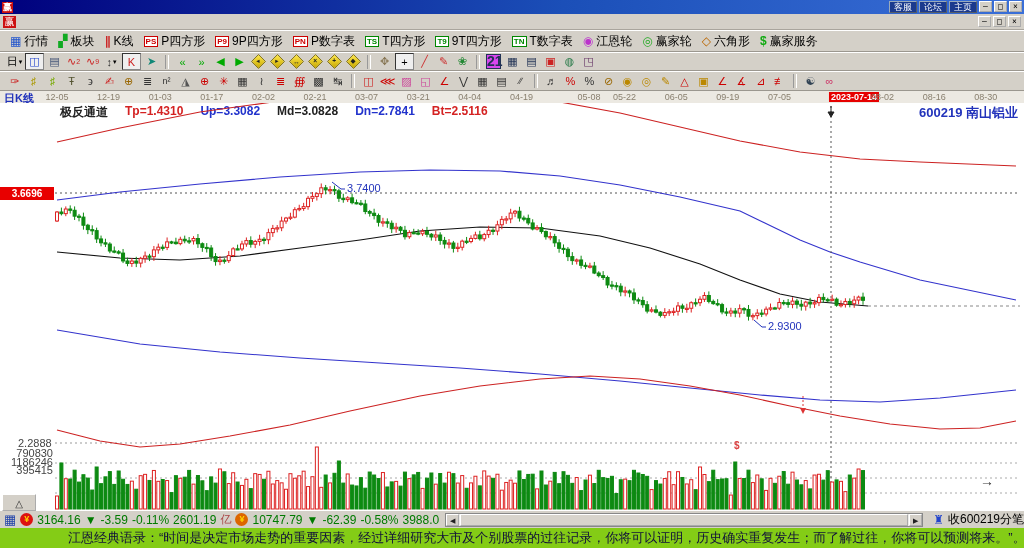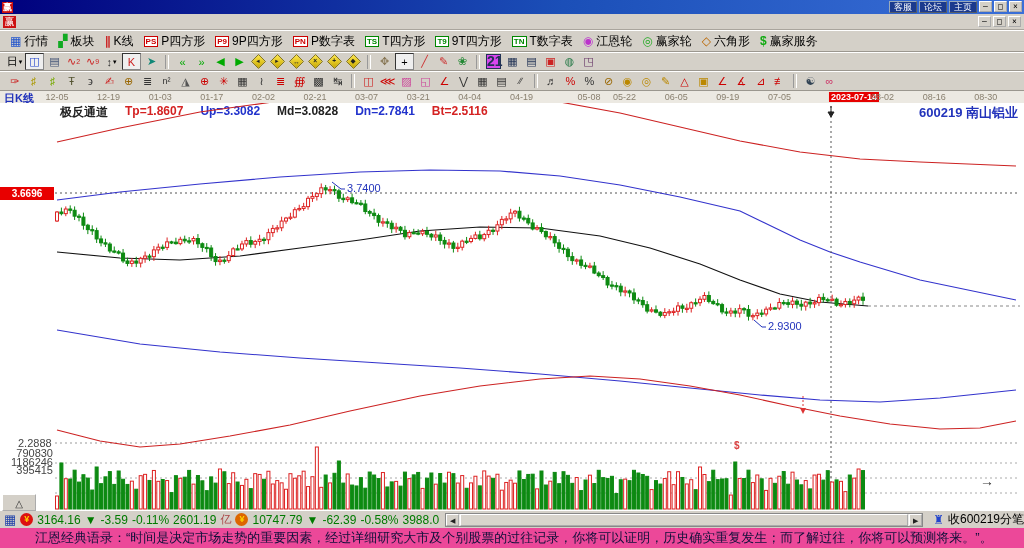--- a/index.html
+++ b/index.html
@@ -75,22 +75,22 @@
   .yi{color:#aa4444;font-size:11px}
   .cicon{width:13px;height:13px;border-radius:50%;color:#ffd700;font-size:9px;line-height:13px;
     text-align:center;font-weight:bold;flex:0 0 auto}
   .sgrid{color:#2244aa;font-size:13px}
   .scroll{width:528px;height:14px;background:#ecebe7;border:1px solid #888;display:flex;
     box-sizing:border-box;margin-left:2px}
   .sarrow{width:13px;height:12px;background:#d4d0c8;border:1px outset #fff;font-size:7px;
     text-align:center;line-height:11px;color:#222;box-sizing:border-box}
   .sthumb{flex:1;background:#d8d4cc;border:1px outset #fff;margin:0 1px}
   .tower{color:#2244cc;font-size:12px;margin-left:6px}
-  .quotebar{position:absolute;left:0;top:528px;width:1024px;height:20px;background:#ec4899;
-    color:#10103a;font-size:13px;display:flex;align-items:center;padding-left:35px;
+  .quotebar{position:absolute;left:0;top:528px;width:1024px;height:20px;background:#84cc16;
+    color:#10103a;font-size:13px;display:flex;align-items:center;padding-left:68px;
     box-sizing:border-box;white-space:nowrap;overflow:hidden}
 </style>
 </head>
 <body>
 
 <div class="titlebar">
   <span class="app-logo">赢</span>
   <span class="tbright">
     <button class="hdr-btn">客服</button>
     <button class="hdr-btn">论坛</button>
@@ -426,21 +426,21 @@
     <span class="dtick" style="left: 934.2px;">08-16</span>
     <span class="dtick" style="left: 985.8px;">08-30</span>
   </div>
 
 <div class="chart" id="chart">
   <div class="wm1">江恩工具软件  QQ:100800360</div>
   <div class="wm2">赢家聊吧</div>
 
   <div class="legend" id="legend">
     <span style="color:#222">极反通道</span>
-  <span style="color: rgb(212, 34, 34);">Tp=1.8607</span>
+  <span style="color: rgb(212, 34, 34);">Tp=1.4310</span>
       <span style="color: rgb(34, 51, 204);">Up=3.3082</span>
       <span style="color: rgb(34, 34, 34);">Md=3.0828</span>
       <span style="color: rgb(34, 51, 204);">Dn=2.7841</span>
       <span style="color: rgb(212, 34, 34);">Bt=2.5116</span>
     </div>
   <div class="symbol">600219 南山铝业</div>
   <div class="pbox">3.6696</div>
   <div class="p2">2.2888</div>
   <div class="vlab" style="top:353px">1186246</div>
   <div class="vlab" style="top:344px">790830</div>

